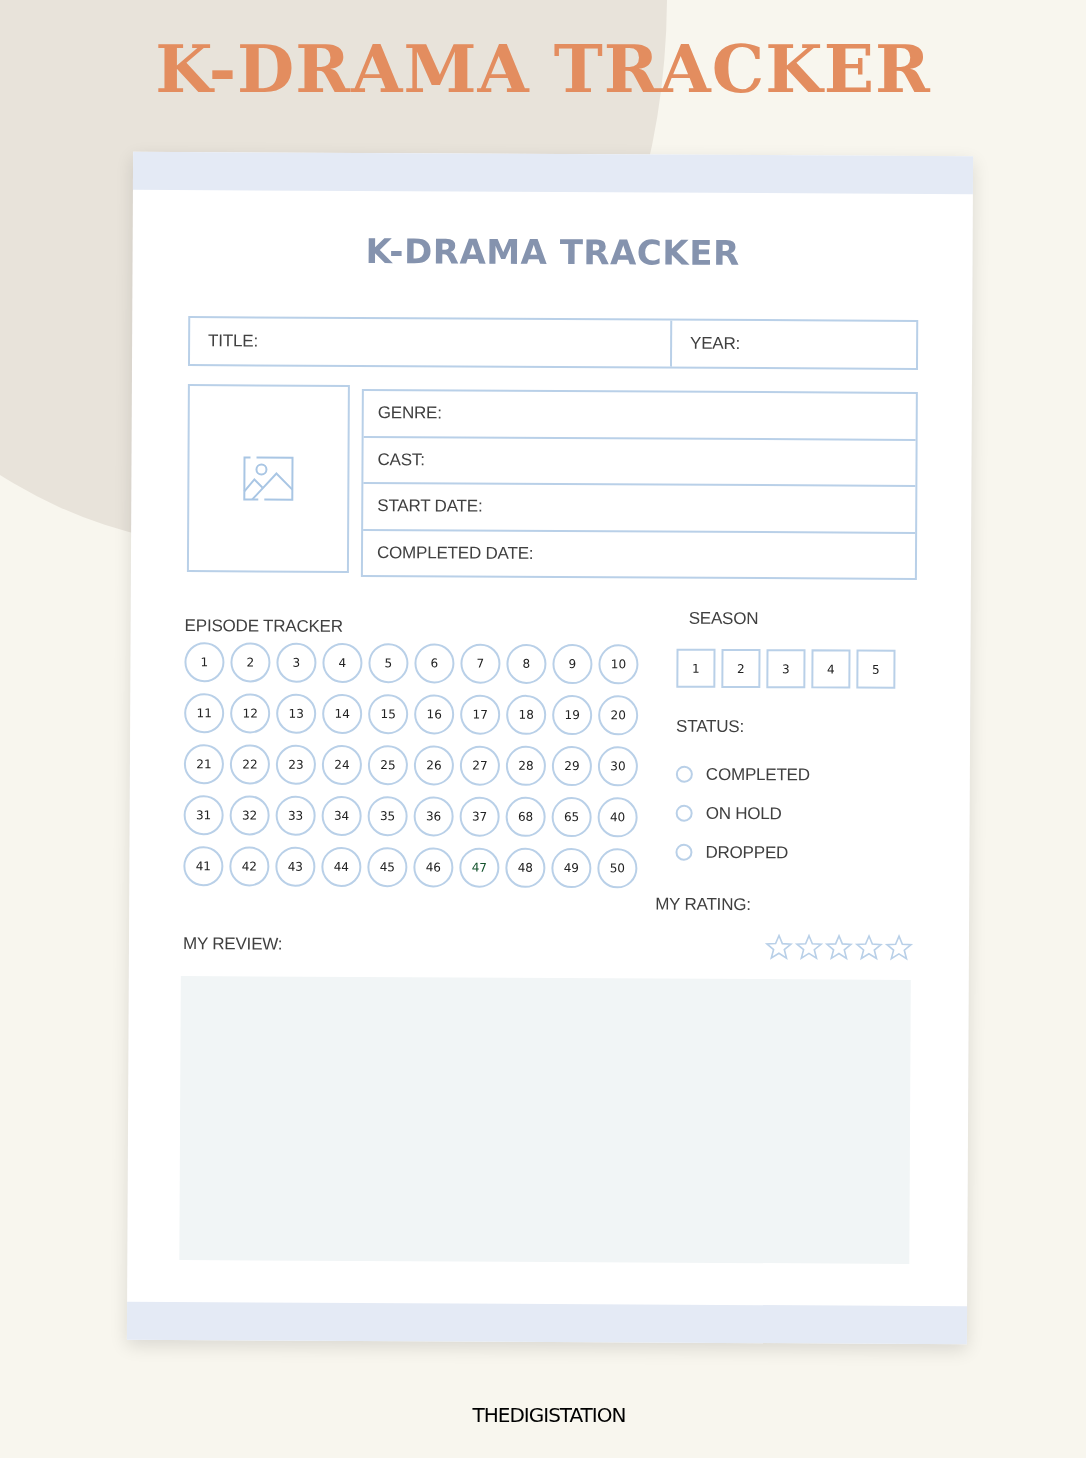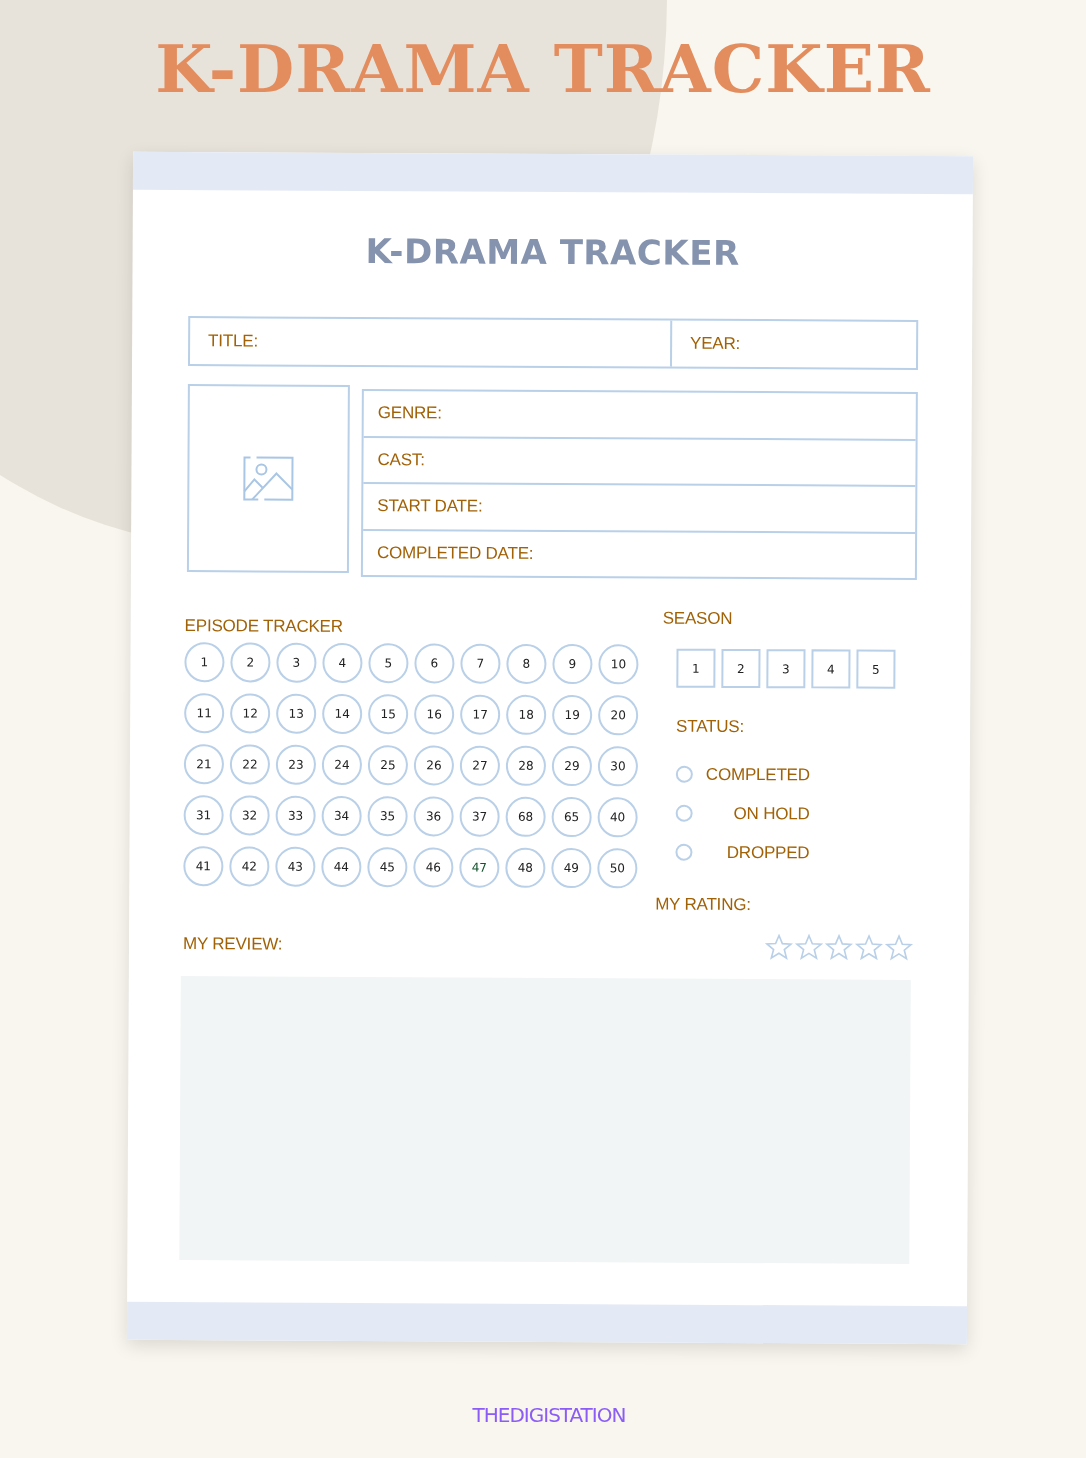--- a/index.html
+++ b/index.html
@@ -33,21 +33,21 @@
   .band-top { position: absolute; left: 0; top: 0; width: 100%; height: 38px; background: #e4eaf5; }
   .band-bottom { position: absolute; left: 0; bottom: 0; width: 100%; height: 38px; background: #e4eaf5; }
   .sheet-title {
     position: absolute; left: 0; right: 0; top: 78px; text-align: center;
     font-family: "DejaVu Sans", sans-serif; font-weight: bold;
     font-size: 34px; color: #8593ae; letter-spacing: 0.5px;
   }
   .box { position: absolute; border: 2px solid #b9d0e8; box-sizing: border-box; }
   .lbl {
     font-family: "Liberation Sans", sans-serif;
-    font-size: 17px; color: #a16207; letter-spacing: -0.2px;
+    font-size: 17px; color: #404040; letter-spacing: -0.2px;
   }
   .row-title { left: 56px; top: 164px; width: 730px; height: 50px; display: flex; }
   .row-title .cell { display: flex; align-items: center; padding-left: 18px; box-sizing: border-box; }
   .row-title .t { flex: 0 0 482px; border-right: 2px solid #b9d0e8; }
   .row-title .y { flex: 1; }
   .photo { left: 56px; top: 232px; width: 162px; height: 188px; display: flex; align-items: center; justify-content: center; }
   .info { left: 230px; top: 236px; width: 556px; height: 188px; display: flex; flex-direction: column; }
   .info .r { flex: 1; display: flex; align-items: center; padding-left: 14px; border-bottom: 2px solid #b9d0e8; }
   .info .r:last-child { border-bottom: none; }
   .section-label { position: absolute; }
@@ -62,32 +62,32 @@
     font-family: "DejaVu Sans", sans-serif; font-size: 12px; color: #222;
   }
   .ep.faint { color: #14532d; }
   .season { position: absolute; left: 546px; top: 494px; display: flex; gap: 6px; }
   .sbox {
     width: 39px; height: 39px; border: 2px solid #b9d0e8; box-sizing: border-box;
     display: flex; align-items: center; justify-content: center;
     font-family: "DejaVu Sans", sans-serif; font-size: 12px; color: #222;
   }
   .status-list { position: absolute; left: 546px; top: 600px; }
-  .status-item { display: flex; align-items: center; height: 39px; justify-content: space-between; }
+  .status-item { display: flex; align-items: center; height: 39px; }
   .radio { width: 17px; height: 17px; border-radius: 50%; border: 2px solid #b9d0e8; box-sizing: border-box; margin-right: 13px; }
   .status-item .lbl { font-size: 17px; }
   .stars { position: absolute; left: 636px; top: 778px; display: flex; gap: 2px; }
   .star { width: 28px; height: 28px; }
   .review {
     position: absolute; left: 52px; top: 824px; width: 730px; height: 284px;
     background: #f1f5f6;
   }
   .footer-brand {
     position: absolute; left: 0; right: 0; top: 1403px; text-align: center;
-    font-family: "DejaVu Sans", sans-serif; font-size: 20px; color: #8b5cf6; letter-spacing: -1px; padding-left: 12px;
+    font-family: "DejaVu Sans", sans-serif; font-size: 20px; color: #000000; letter-spacing: -1px; padding-left: 12px;
   }
 </style>
 </head>
 <body>
 
 <div class="blob"></div>
 
 <div class="hero-title">K-DRAMA TRACKER</div>
 
 <div class="sheet">
@@ -176,21 +176,21 @@
       <div class="ep">43</div>
       <div class="ep">44</div>
       <div class="ep">45</div>
       <div class="ep">46</div>
       <div class="ep faint">47</div>
       <div class="ep">48</div>
       <div class="ep">49</div>
       <div class="ep">50</div>
     </div>
 
-  <div class="section-label lbl" style="left:532px; top:454px;">SEASON</div>
+  <div class="section-label lbl" style="left:558px; top:454px;">SEASON</div>
   <div class="season" id="season-row">
       <div class="sbox">1</div>
       <div class="sbox">2</div>
       <div class="sbox">3</div>
       <div class="sbox">4</div>
       <div class="sbox">5</div>
     </div>
 
   <div class="section-label lbl" style="left:546px; top:562px;">STATUS:</div>
   <div class="status-list" id="status-list">

